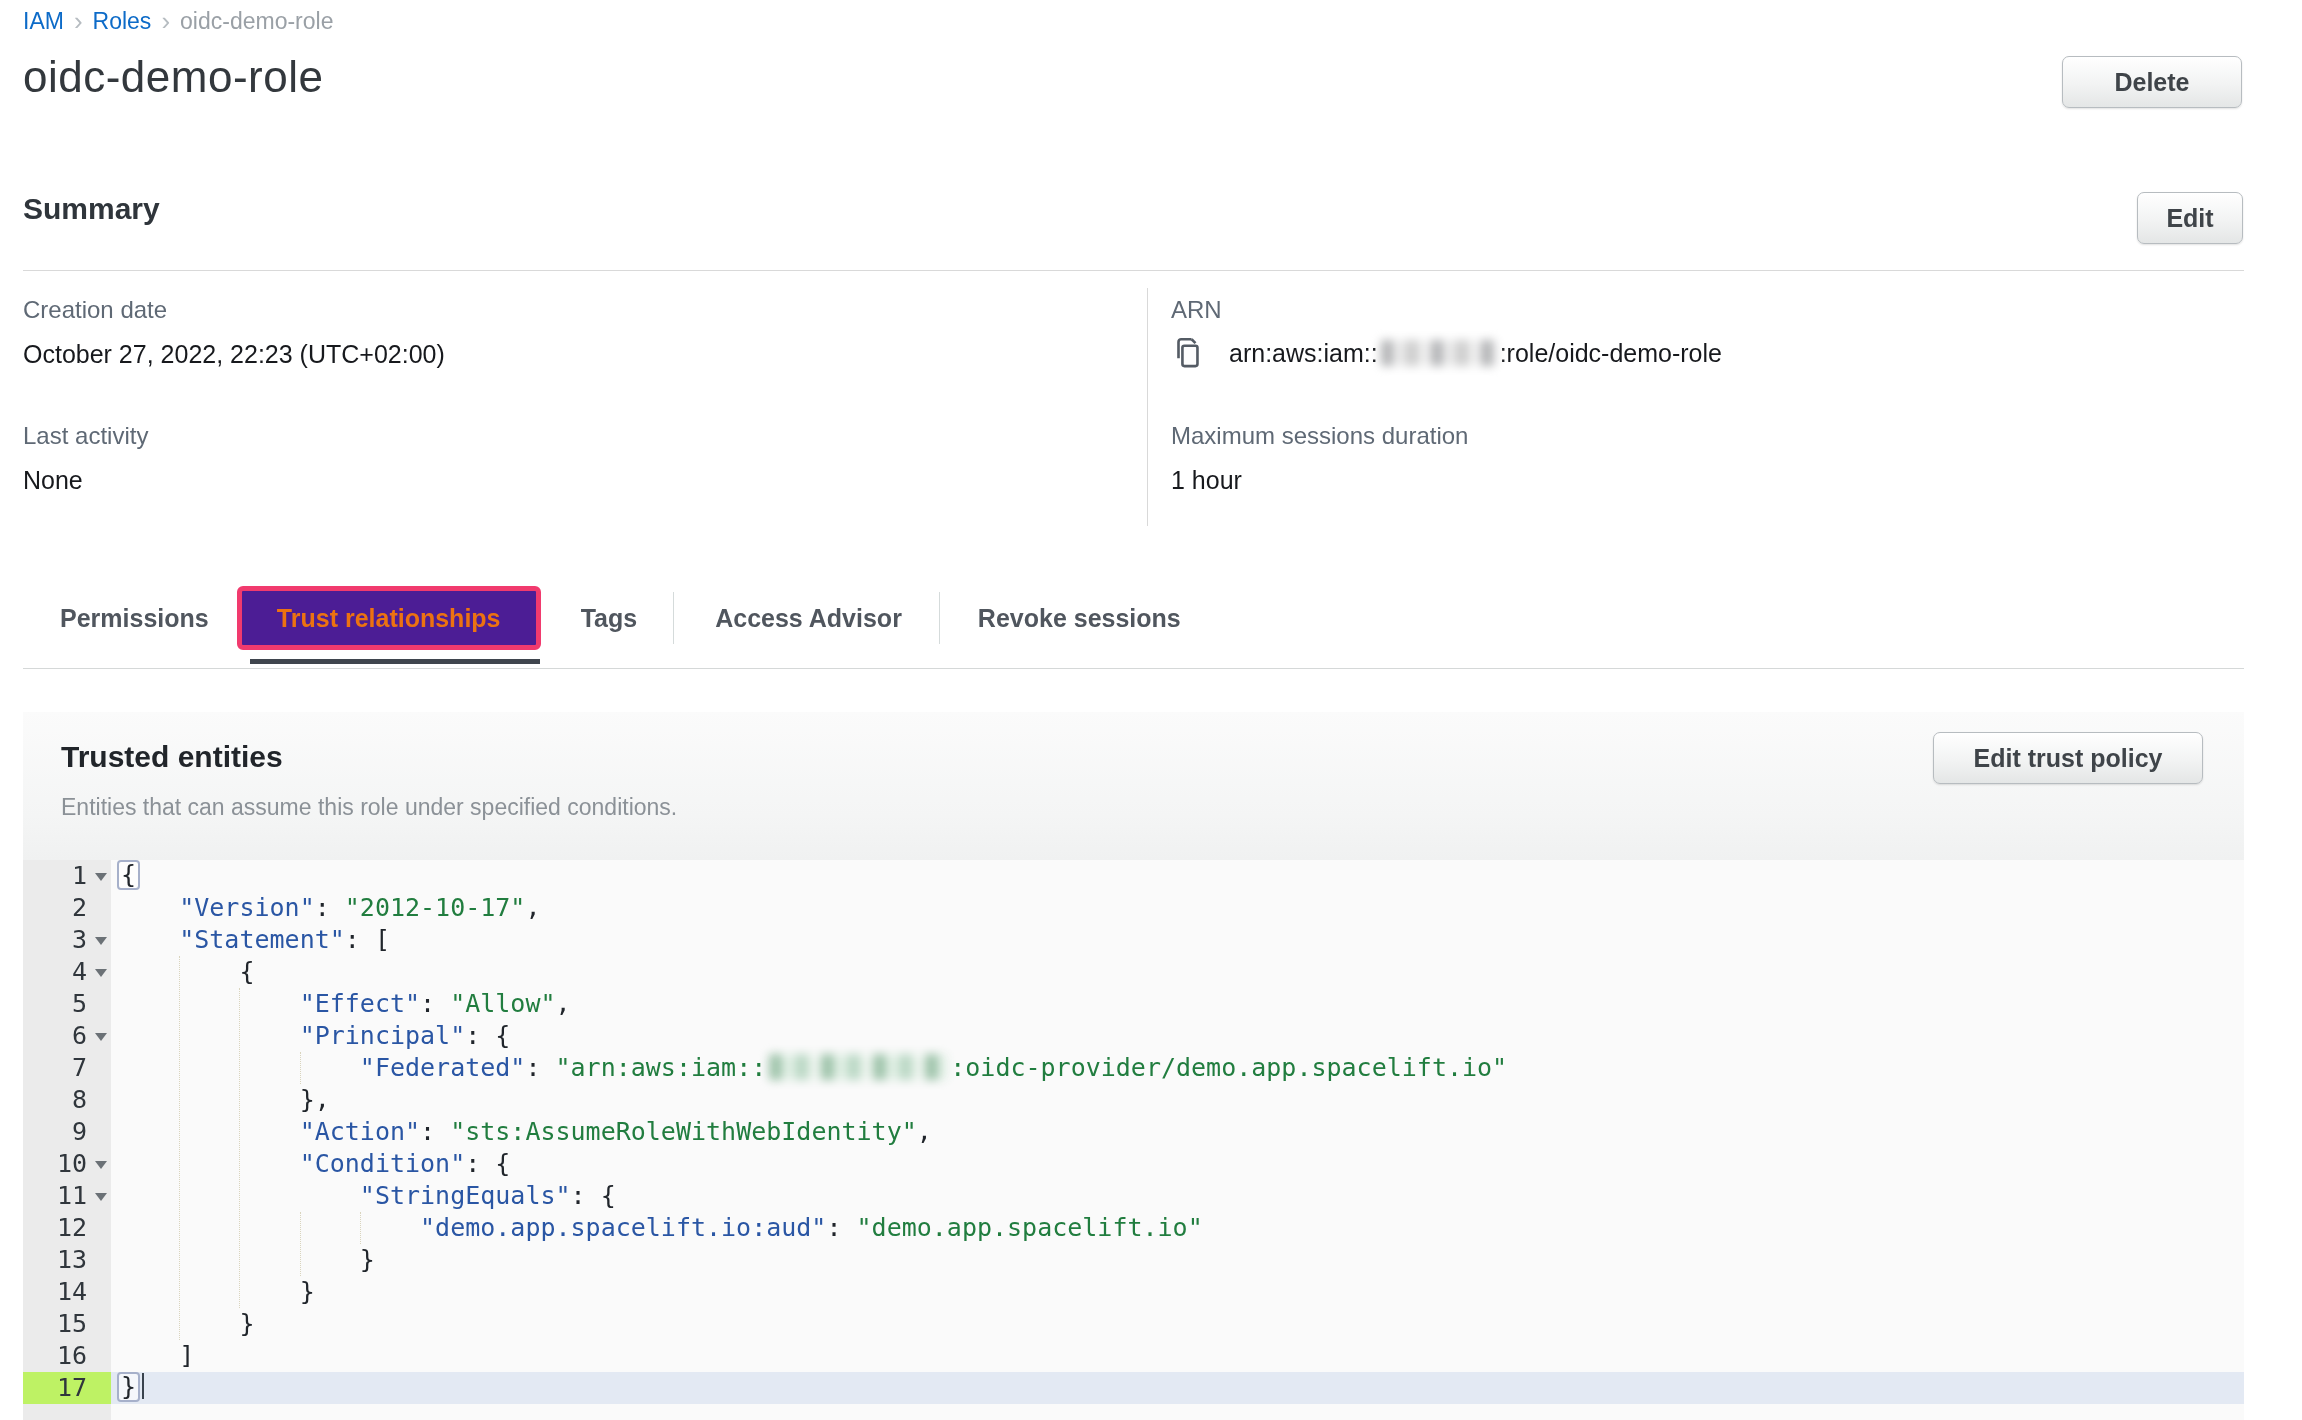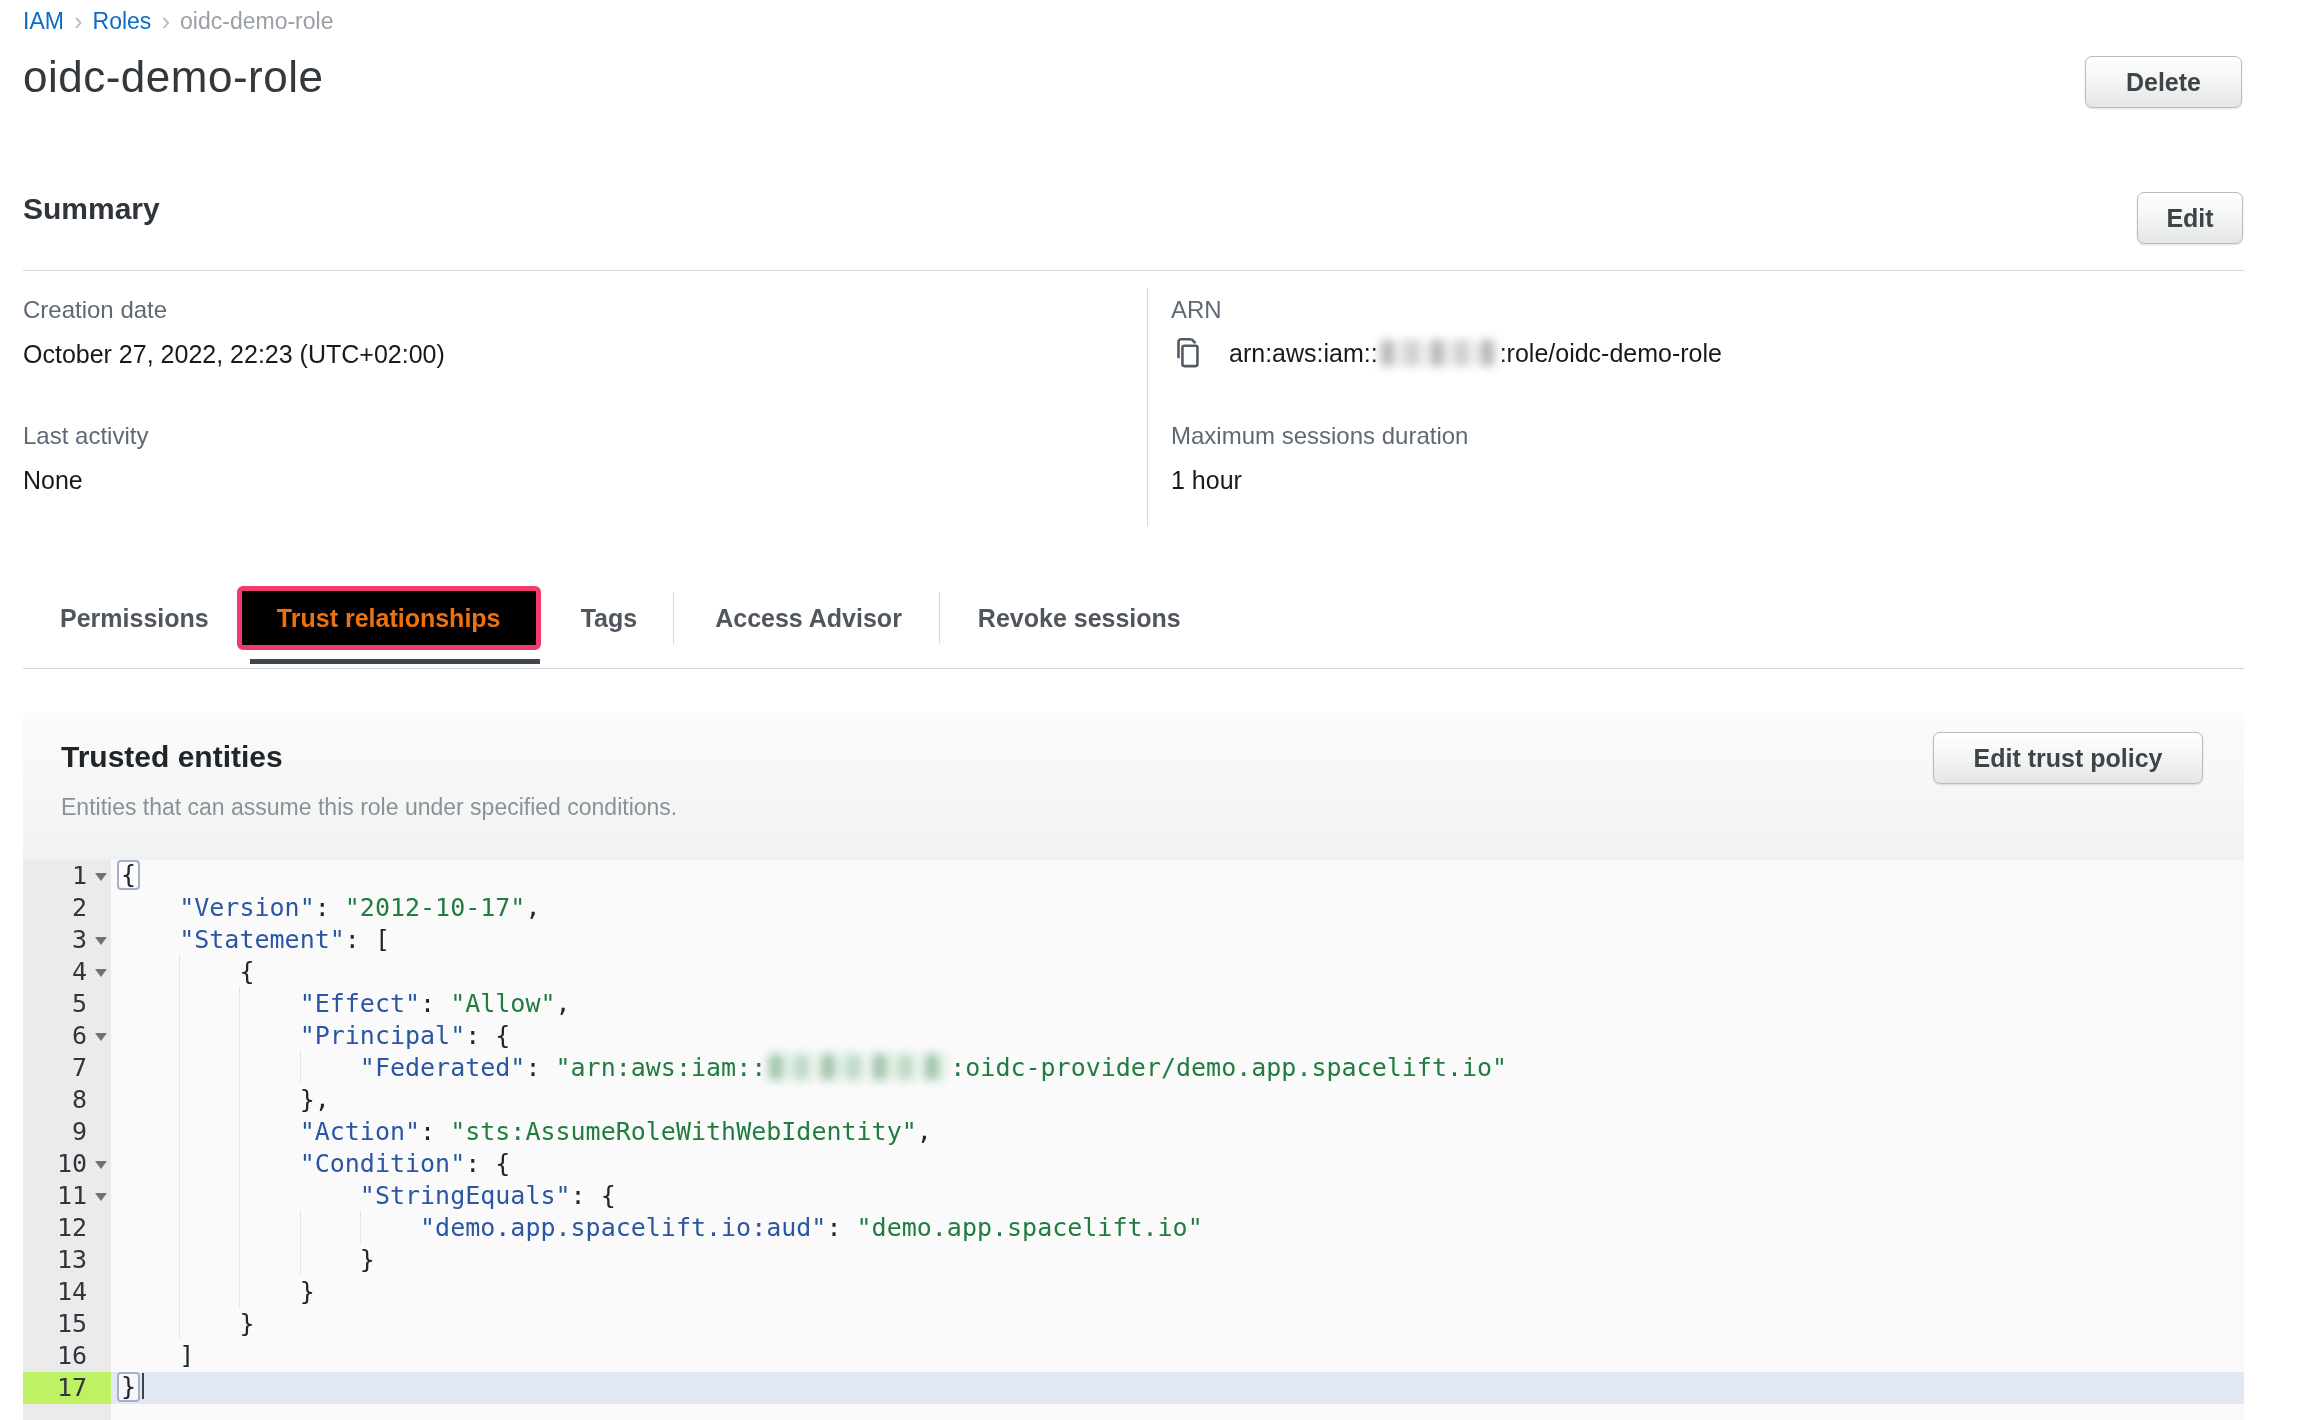--- a/index.html
+++ b/index.html
@@ -16,21 +16,21 @@
 
   
   .page-title { position:absolute; left:23px; top:52px; font-size:44px; font-weight:400; color:#33383d; letter-spacing:0.5px; }
   .aws-btn {
     position:absolute; display:flex; align-items:center; justify-content:center;
     background:linear-gradient(180deg,#ffffff 0%,#f2f3f3 55%,#e4e6e6 100%);
     border:1px solid #b7bcc0; border-radius:7px;
     font-size:25px; font-weight:700; color:#3f4449;
     box-shadow:0 1px 2px rgba(0,0,0,0.12); cursor:pointer;
   }
-  #delete-btn { right:60px; top:56px; width:157px; height:52px;text-align:center; }
+  #delete-btn { right:60px; top:56px; width:180px; height:52px;text-align:center; }
   #edit-btn   { right:59px; top:192px; width:106px; height:52px; }
 
   
   .section-heading { position:absolute; left:23px; top:192px; font-size:30px; font-weight:700; color:#2f353b; }
   .hr { position:absolute; left:23px; width:2221px; height:1px; background:#d9d9d9; }
   #hr-summary { top:270px; }
   .vdivider { position:absolute; left:1147px; top:288px; width:1px; height:238px; background:#d9d9d9; }
   .field-label { position:absolute; font-size:24px; color:#5f6975; }
   .field-value { position:absolute; font-size:25px; color:#17191d; }
   .arn-row { display:flex; align-items:center; gap:26px; }
@@ -45,21 +45,21 @@
     width:178px; height:26px; margin:0 3px;
     background:repeating-linear-gradient(90deg,#9fc4ab 0 13px,#e2f0e6 13px 26px,#bcd9c6 26px 40px,#f0f6f1 40px 52px);
     filter:blur(5px);
   }
 
   
   .tabs-row { position:absolute; left:0; top:580px; width:2302px; height:76px; display:flex; align-items:center; padding-left:60px; }
   .tab { font-size:25px; font-weight:700; color:#50565e; white-space:nowrap; cursor:pointer; }
   .tab-annotated-box {
     margin-left:28px; width:304px; height:64px; border:5px solid #f13a6e; border-radius:6px;
-    display:flex; align-items:center; justify-content:center; background:#000000;
+    display:flex; align-items:center; justify-content:center; background:#4c1d95;
   }
   .tab-active-label { color:#ec7211; }
   .tab-sep { width:1px; height:52px; background:#d5dbdb; align-self:center; }
   .m40{margin-left:40px;} .m36{margin-left:36px;} .m41{margin-left:41px;} .m37{margin-left:37px;} .m38{margin-left:38px;}
   .tab-underline { position:absolute; left:250px; top:659px; width:290px; height:5px; background:#3f454e; }
   #hr-tabs { top:668px; background:#d5d8d8; }
 
   
   .panel { position:absolute; left:23px; top:712px; width:2221px; height:710px; }
   .panel-header { position:absolute; left:0; top:0; width:100%; height:148px;

